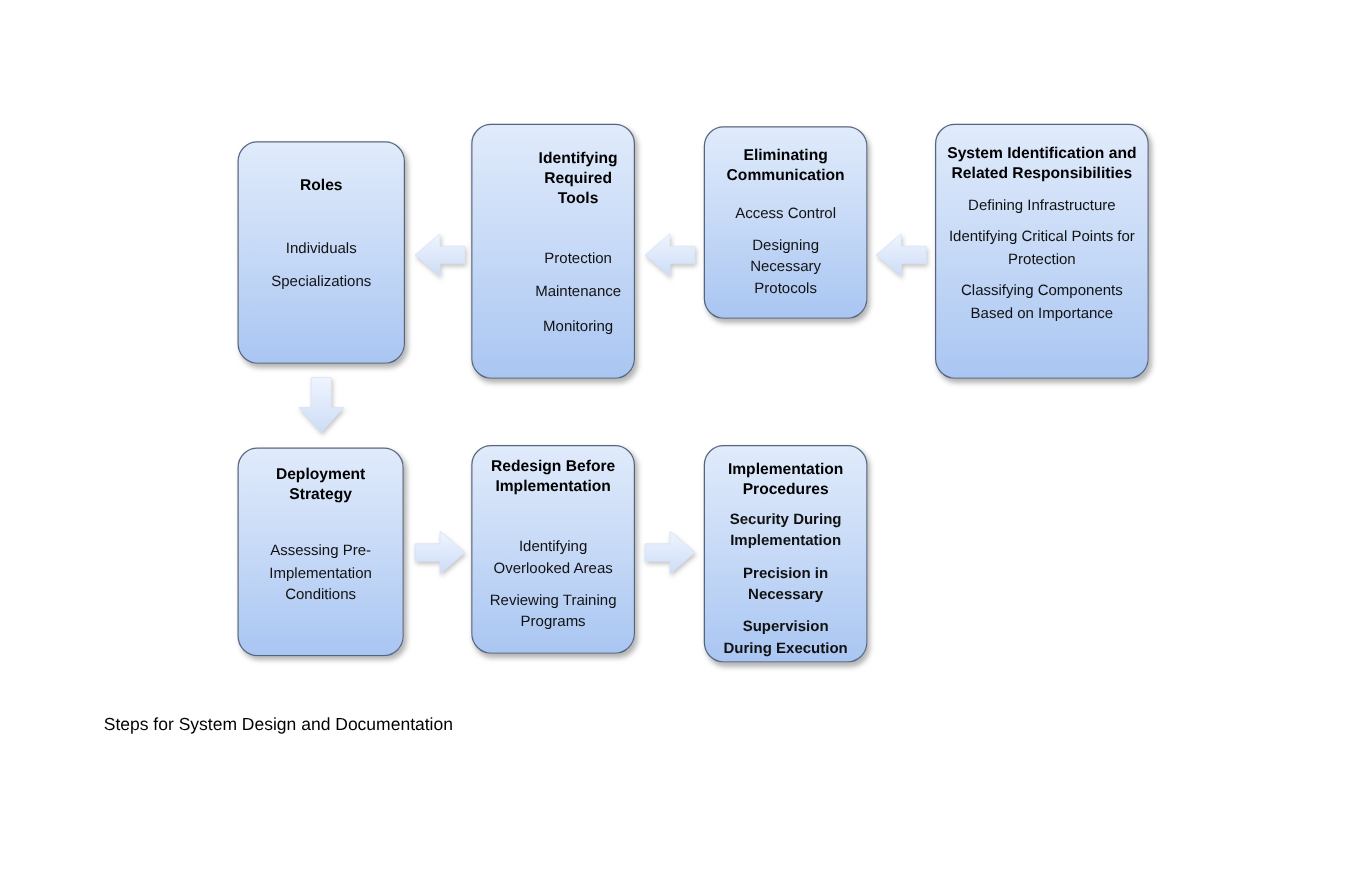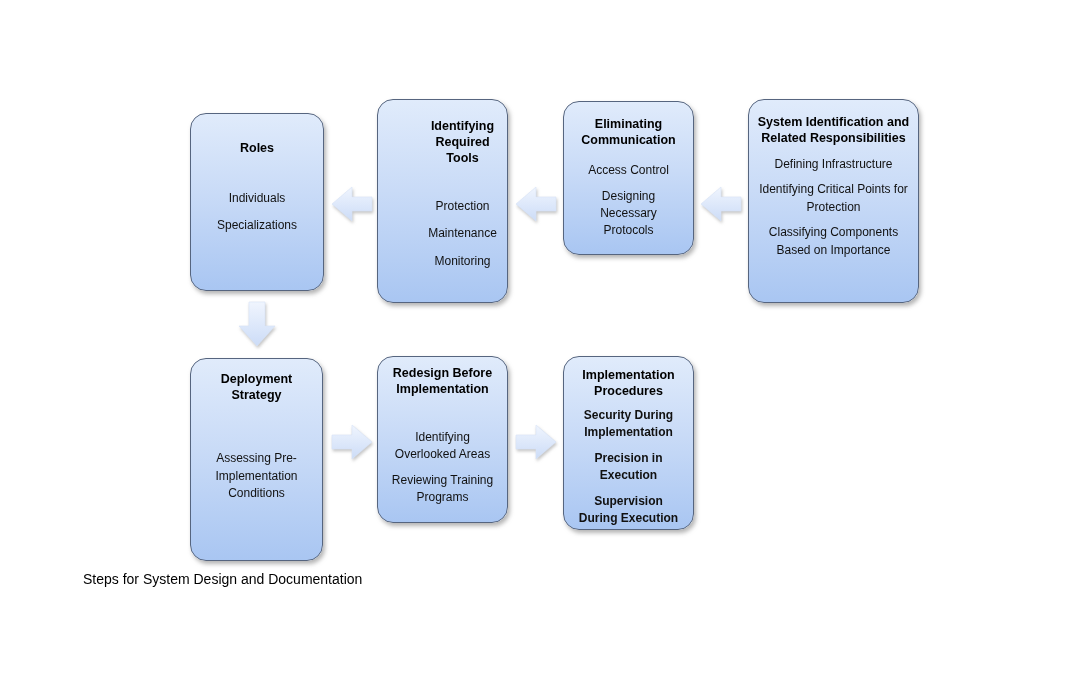--- a/index.html
+++ b/index.html
@@ -51,21 +51,21 @@
   .b-roles .box-body{padding-bottom:22px;}
   .b-roles .box-item{margin:5px 0;}
   .b-tools{left:377px;top:99px;width:131px;height:204px;padding-left:40px;}
   .b-tools .box-title{padding-top:18px;}
   .b-tools .box-item{margin:5px 0;}
   .b-comm{left:563px;top:101px;width:131px;height:154px;}
   .b-comm .box-title{padding-top:14px;}
   .b-sysid{left:748px;top:99px;width:171px;height:204px;}
   .b-sysid .box-title{padding-top:14px;}
   .b-sysid .box-body{padding-top:6px;}
-  .b-deploy{left:190px;top:358px;width:133px;height:203px;}
+  .b-deploy{left:190px;top:358px;width:133px;height:167px;}
   .b-deploy .box-title{padding-top:12px;}
   .b-deploy .box-body{padding-bottom:10px;}
   .b-redesign{left:377px;top:356px;width:131px;height:167px;gap:16px;}
   .b-redesign .box-title{padding-top:8px;}
   .b-impl{left:563px;top:356px;width:131px;height:174px;}
   .b-impl .box-title{padding-top:10px;}
   .b-impl .box-body{padding-top:4px;font-weight:bold;}
   
   .arrow{
     position:absolute;
@@ -184,21 +184,21 @@
     <div class="box-body center">
       <div class="box-item">Identifying Overlooked Areas</div>
       <div class="box-item">Reviewing Training Programs</div>
     </div>
   </div>
 
   <div class="box b-impl">
     <div class="box-title">Implementation Procedures</div>
     <div class="box-body start">
       <div class="box-item">Security During Implementation</div>
-      <div class="box-item">Precision in Execution</div>
+      <div class="box-item">Precision in Necessary</div>
       <div class="box-item">Supervision During Execution</div>
     </div>
   </div>
 
   <span class="arrow a4">
     <svg width="42" height="36" viewBox="0 0 42 36">
       <defs>
           <linearGradient id="gr1" x1="0" y1="0" x2="0" y2="1">
         <stop offset="0" stop-color="#f0f5fe"></stop>
             <stop offset="1" stop-color="#ccdcf7"></stop>

